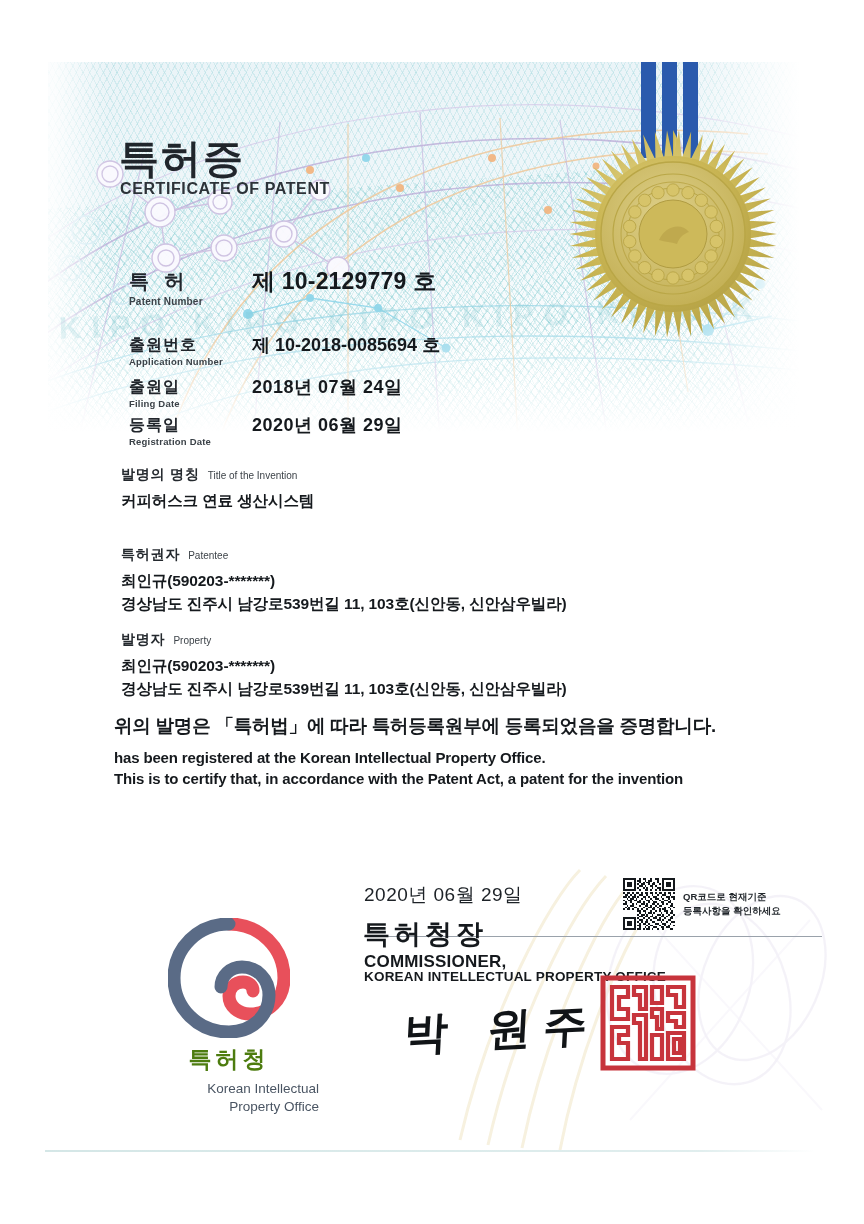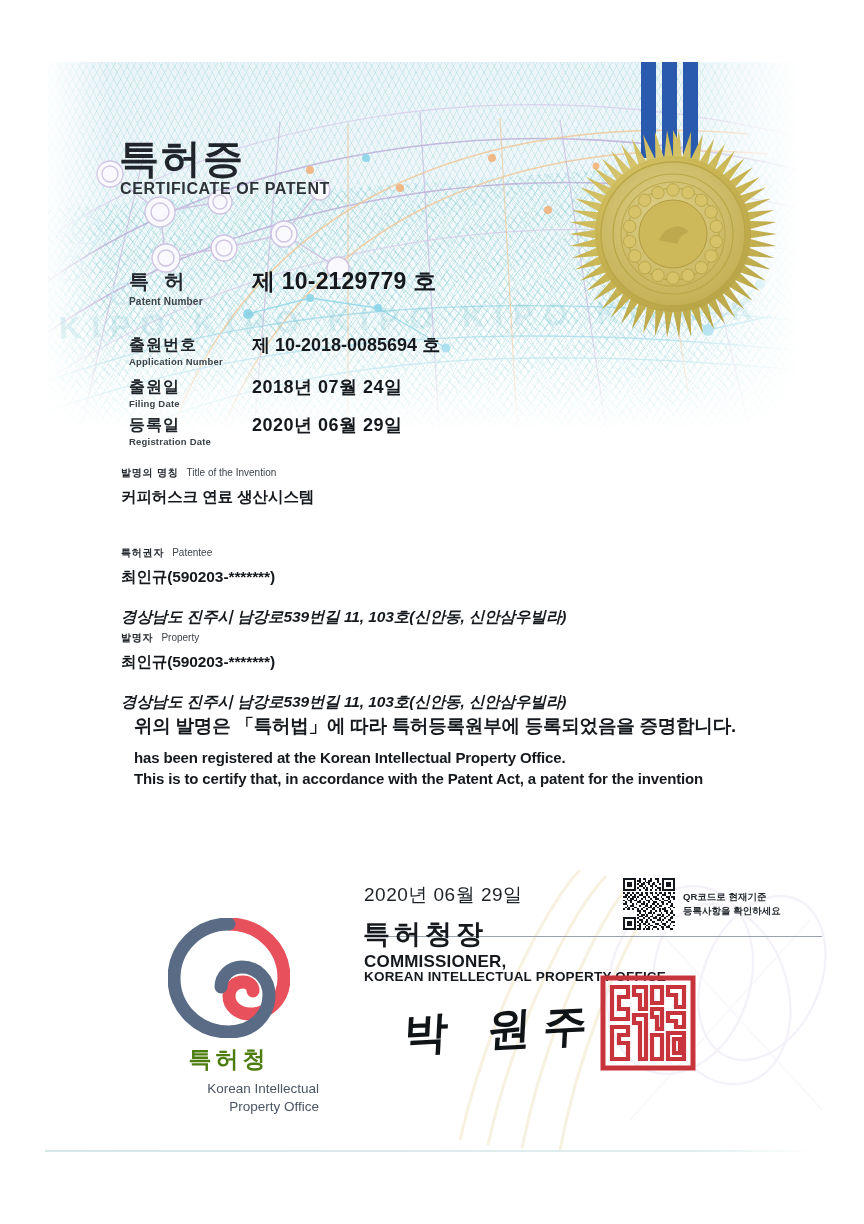--- a/index.html
+++ b/index.html
@@ -95,34 +95,34 @@
 
   .filing-label{left:129px;top:378px;}
   .filing-value{left:252px;top:375px;font-size:18px;letter-spacing:.5px;}
 
   .reg-label{left:129px;top:416px;}
   .reg-value{left:252px;top:413px;font-size:18px;letter-spacing:.5px;}
 
   
   .sect{position:absolute;left:121px;}
   .sect .hdr{display:flex;align-items:baseline;gap:8px;}
-  .hdr .ko{font-size:10px;font-weight:700;color:#24292e;letter-spacing:.8px;}
+  .hdr .ko{font-size:14px;font-weight:700;color:#24292e;letter-spacing:.8px;}
   .hdr .en{font-size:10px;font-weight:400;color:#3d4349;}
   .sect .line{
     font-size:15.5px;font-weight:700;color:#15191d;margin-top:6px;line-height:1.45;
     letter-spacing:-.1px;
   }
-  .sect .line + .line{margin-top:18px;font-style:italic;}
+  .sect .line + .line{margin-top:1px;}
 
   .s-title{top:466px;}
   .s-patentee{top:546px;}
   .s-inventor{top:631px;}
 
   
-  .certify{position:absolute;left:134px;top:713px;width:680px;}
+  .certify{position:absolute;left:114px;top:713px;width:680px;}
   .certify .ko{
     font-size:18.5px;font-weight:700;color:#15191d;letter-spacing:-.2px;
   }
   .certify .en{
     font-size:15px;font-weight:700;color:#15191d;line-height:1.42;margin-top:9px;
     letter-spacing:-.15px;
   }
 
   
   .kipo-logo{position:absolute;left:139px;top:918px;width:180px;}

